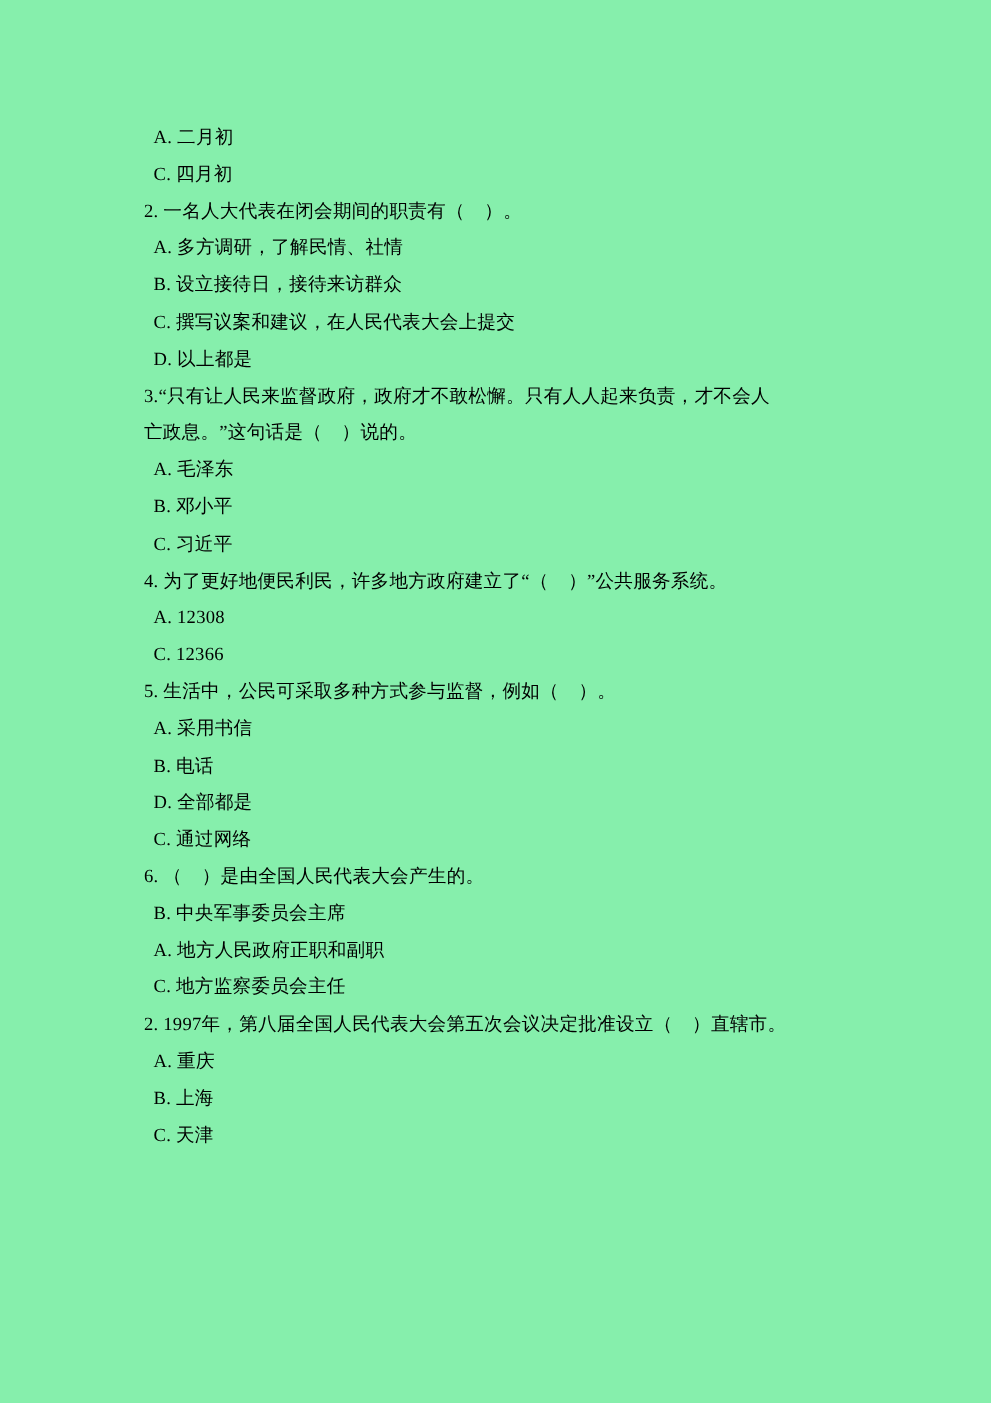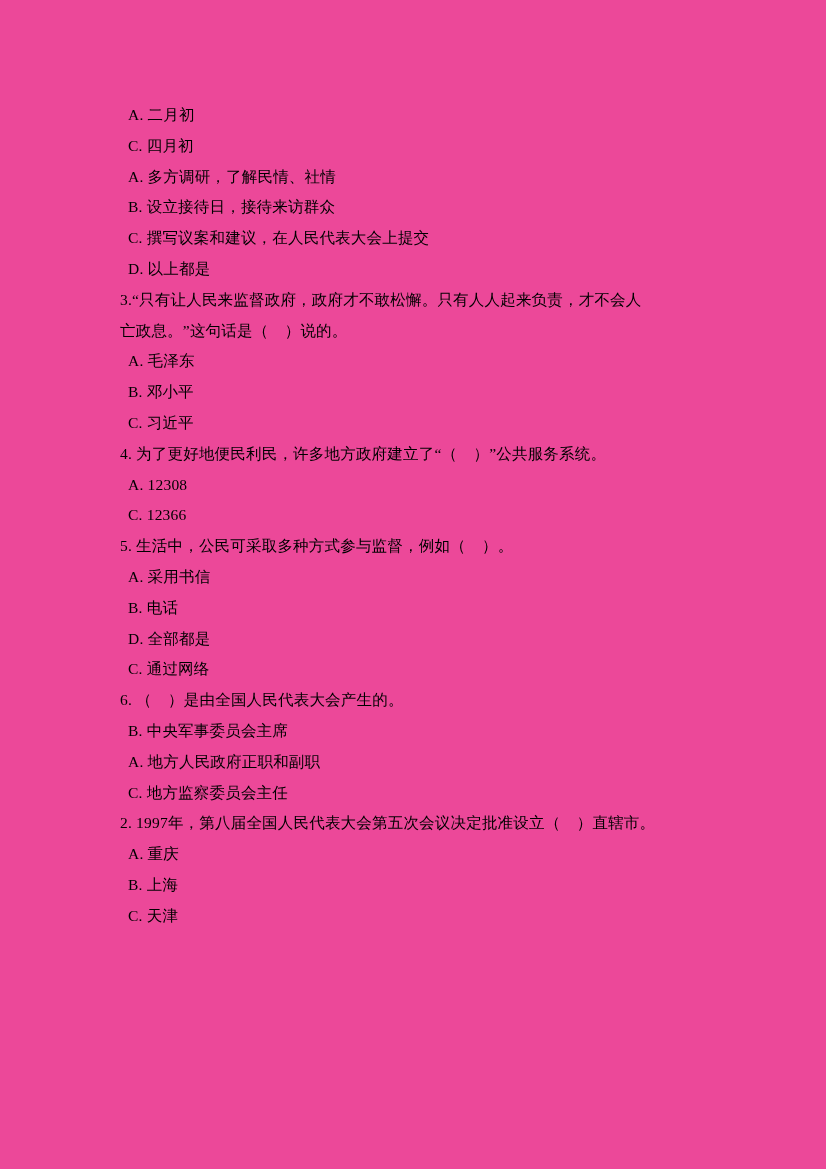--- a/index.html
+++ b/index.html
@@ -14,21 +14,21 @@
     color: #000000;
     position: relative;
     overflow: hidden;
   }
   .page {
     position: absolute;
     top: 0;
     left: 0;
     width: 826px;
     height: 1169px;
-    background: #ec4899;
+    background: #86efac;
     box-sizing: border-box;
     padding: 100px 120px 0 120px;
   }
   .doc-body {
     width: 586px;
   }
   .line {
     font-size: 15.5px;
     line-height: 30.8px;
     letter-spacing: 0.2px;
@@ -48,20 +48,21 @@
 </style>
 </head>
 <body>
 
 <div class="page">
   <div class="doc-body">
 
     <div class="line opt-line">A. 二月初</div>
     <div class="line opt-line">C. 四月初</div>
 
+    <div class="line q-line">2. 一名人大代表在闭会期间的职责有（    ）。</div>
     <div class="line opt-line">A. 多方调研，了解民情、社情</div>
     <div class="line opt-line">B. 设立接待日，接待来访群众</div>
     <div class="line opt-line">C. 撰写议案和建议，在人民代表大会上提交</div>
     <div class="line opt-line">D. 以上都是</div>
 
     <div class="line q-line">3.“只有让人民来监督政府，政府才不敢松懈。只有人人起来负责，才不会人</div>
     <div class="line wrap-line">亡政息。”这句话是（    ）说的。</div>
     <div class="line opt-line">A. 毛泽东</div>
     <div class="line opt-line">B. 邓小平</div>
     <div class="line opt-line">C. 习近平</div>

